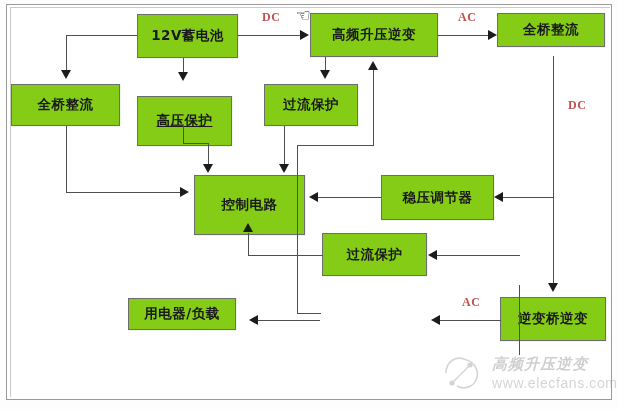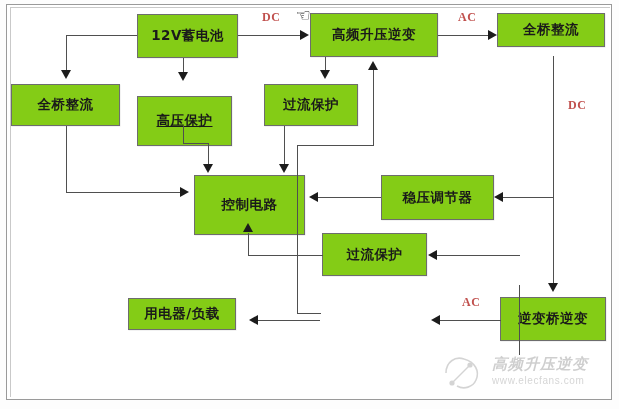--- a/index.html
+++ b/index.html
@@ -93,21 +93,21 @@
   .wm-cn{
     position:absolute;left:58px;top:2px;
     font-family:"DejaVu Serif","Liberation Serif",serif;
     font-style:italic;font-weight:bold;
     font-size:15px;color:#8d8d8d;
     letter-spacing:1px;white-space:nowrap;
   }
   .wm-url{
     position:absolute;left:58px;top:22px;
     font-family:"Liberation Sans","DejaVu Sans",sans-serif;
-    font-size:10px;color:#9b9b9b;
+    font-size:14px;color:#9b9b9b;
     letter-spacing:0.6px;white-space:nowrap;
   }
   .wm-mark{
     position:absolute;left:8px;top:0px;
     width:42px;height:40px;
   }
 </style>
 </head>
 <body>
 

